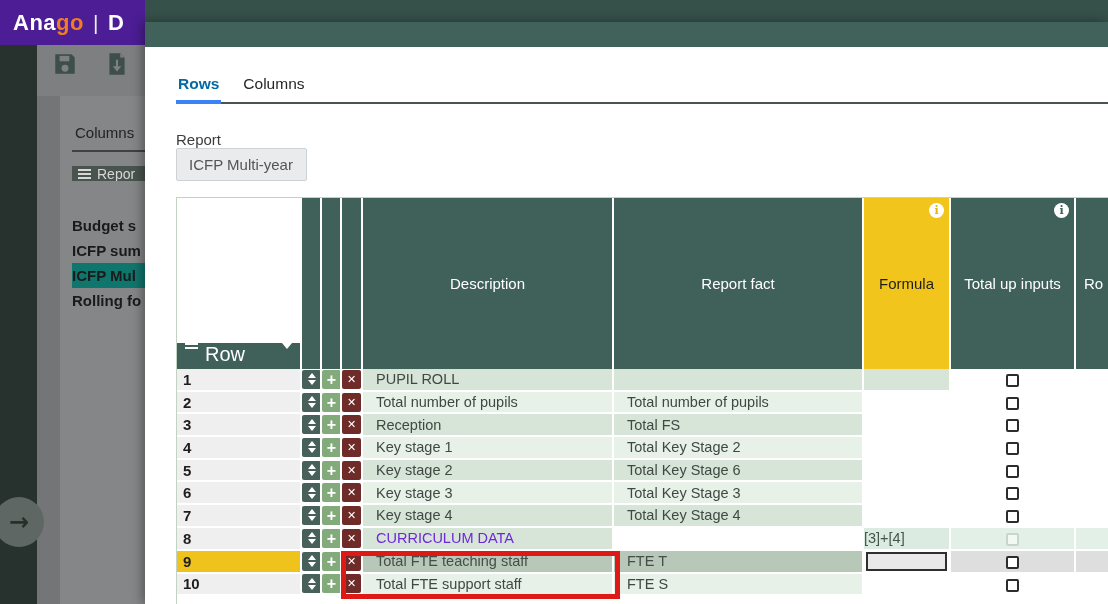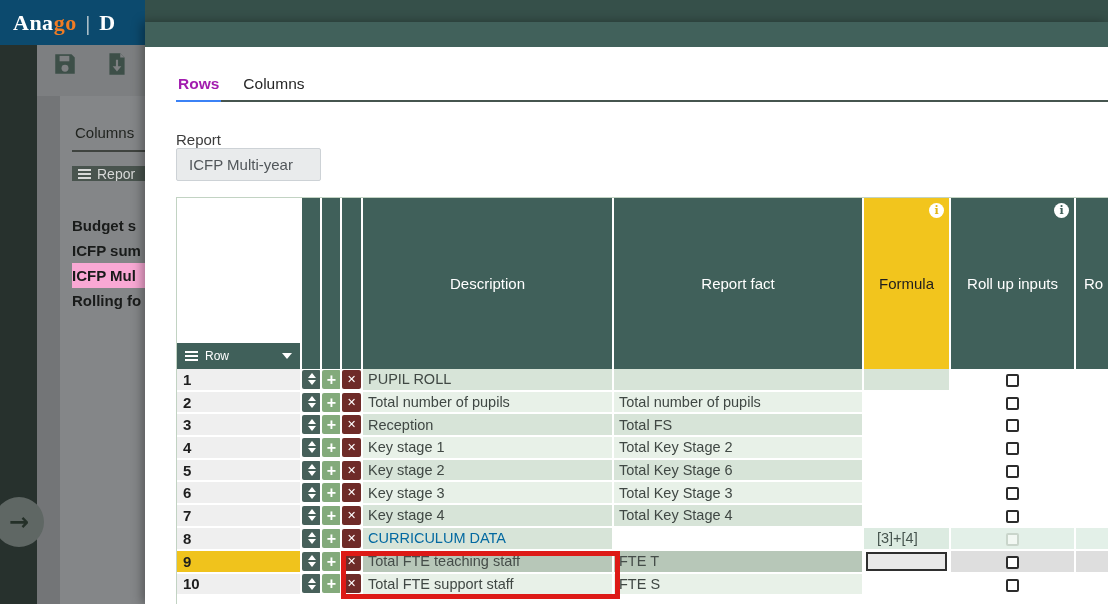--- a/index.html
+++ b/index.html
@@ -1,77 +1,77 @@
 <!DOCTYPE html>
 <html><head>
 <meta charset="utf-8">
 <style>
   * { margin:0; padding:0; box-sizing:border-box; }
   html,body { width:1108px; height:604px; overflow:hidden; }
   body { position:relative; font-family:"Liberation Sans","DejaVu Sans",sans-serif; background:#fff; }
 
   
-  .app-header-left { position:absolute; left:0; top:0; width:145px; height:45px; background:#0c4a6e; overflow:hidden; display:flex; align-items:center; padding-left:13px;font-family:Liberation Serif, serif; }
+  .app-header-left { position:absolute; left:0; top:0; width:145px; height:45px; background:#4c1d95; overflow:hidden; display:flex; align-items:center; padding-left:13px; }
   .logo { font-size:22px; font-weight:800; letter-spacing:.5px; white-space:nowrap; }
   .logo .p1 { color:#ffffff; }
   .logo .p2 { color:#f07c24; }
   .logo .sep { color:#e9ecec; font-weight:300; margin:0 9px; font-size:21px; }
   .logo .frag { color:#ffffff; }
   .head-dim { position:absolute; left:145px; top:0; width:963px; height:22px; background:#36504a; }
   .left-rail { position:absolute; left:0; top:45px; width:37px; height:559px; background:#27312d; }
   .expand-btn { position:absolute; left:-6px; top:497px; width:50px; height:50px; border-radius:50%; background:#5f6764; display:flex; align-items:center; justify-content:center; }
   .expand-btn span { color:#243028; font-size:24px; font-weight:700; font-family:"DejaVu Sans",sans-serif; }
   .toolbar { position:absolute; left:37px; top:45px; width:108px; height:51px; background:#7d7f81; }
   .toolbar svg { position:absolute; top:6px; }
   .ic-save { left:15px; }
   .ic-down { left:67px; }
   .mid-rail { position:absolute; left:37px; top:96px; width:23px; height:508px; background:#737577; }
   .sidebar { position:absolute; left:60px; top:96px; width:85px; height:508px; background:#848688; overflow:hidden; }
   .sb-tab { position:absolute; left:15px; top:28px; font-size:15px; color:#212420; }
   .sb-tab-line { position:absolute; left:12px; top:54px; right:0; height:2px; background:#3f433f; }
   .sb-list-header { position:absolute; left:12px; top:70px; right:0; height:15px; background:#49544e; color:#d7d8d7; display:flex; align-items:center; gap:6px; padding-left:6px; font-size:14px; overflow:hidden; white-space:nowrap; }
   .sb-item { position:absolute; left:12px; right:0; height:25px; font-weight:700; font-size:15px; color:#191b1a; line-height:25px; white-space:nowrap; overflow:hidden;margin-top:16px; }
-  .sb-item.hl { background:#f9a8d4; }
+  .sb-item.hl { background:#0f766e; }
   .burger { position:relative; width:13px; height:2px; background:currentColor; box-shadow:0 -4px 0 currentColor, 0 4px 0 currentColor; flex:0 0 13px; color:#d7d8d7; }
 
   
   .modal { position:absolute; left:145px; top:22px; width:963px; height:582px; background:#ffffff; box-shadow:-3px 0 10px rgba(0,0,0,.35); }
   .modal-head { position:absolute; left:0; top:0; width:100%; height:25px; background:#41615b; }
   .tabs { position:absolute; left:31px; top:53px; right:0; border-bottom:2px solid #46554f; display:flex; gap:20px; }
   .tab { font-size:15.5px; color:#262626; padding:0 2px 7px 2px; cursor:pointer; }
-  .tab.active { color:#a21caf; font-weight:700; border-bottom:2px solid #3b82f6; margin-bottom:-2px; }
+  .tab.active { color:#0369a1; font-weight:700; border-bottom:4px solid #3b82f6; margin-bottom:-2px; }
   .report-label { position:absolute; left:31px; top:101px; font-size:15px; color:#3c3c3c;margin-top:8px; }
-  .report-input { position:absolute; left:31px; top:126px; width:145px; height:33px; background:#e9ebec; border:1px solid #cdd2d6; border-radius:2px; color:#51565a; font-size:15px; line-height:31px; padding-left:12px; white-space:nowrap; overflow:hidden; }
+  .report-input { position:absolute; left:31px; top:126px; width:131px; height:33px; background:#e9ebec; border:1px solid #cdd2d6; border-radius:2px; color:#51565a; font-size:15px; line-height:31px; padding-left:12px; white-space:nowrap; overflow:hidden; }
 
   
   .table-wrap { position:absolute; left:31px; top:175px; right:0; bottom:0; overflow:hidden; border-left:1px solid #c2d3c3; border-top:1px solid #c2d3c3; }
   table { border-collapse:separate; border-spacing:0; table-layout:fixed; width:1040px; }
   col.w-num{width:125px} col.w-b1{width:20px} col.w-b2{width:20px} col.w-b3{width:21px}
   col.w-desc{width:251px} col.w-fact{width:250px} col.w-form{width:87px} col.w-roll{width:125px} col.w-last{width:141px}
   th { height:171px; background:#40605a; color:#fff; font-weight:400; font-size:15px; text-align:center; vertical-align:middle; border-right:2px solid #fff; position:relative; }
   th.h-num { background:#fff; vertical-align:bottom; padding:0; }
   th.h-formula { background:#f2c51d; color:#1e1e1e; }
   th.h-last { text-align:left; padding-left:8px; }
-  .rowhdr { width:100%; height:26px; background:#40605a; color:#fff; display:flex; align-items:center; gap:7px; padding:0 8px; font-size:12px; }
+  .rowhdr { width:100%; height:26px; background:#40605a; color:#fff; display:flex; gap:7px; padding:0 8px; font-size:20px; }
   .rowhdr .burger { color:#fff; }
   .caret { margin-left:auto; width:0; height:0; border-left:5px solid transparent; border-right:5px solid transparent; border-top:6px solid #fff; }
   .info { position:absolute; top:5px; right:5px; width:15px; height:15px; border-radius:50%; background:#fff; font-family:"DejaVu Serif",serif; font-weight:700; font-size:11px; line-height:15px; text-align:center; }
   .h-formula .info { color:#e0b414; }
   .h-roll .info { color:#40605a; }
 
   td { height:22.7px; border-right:2px solid #fff; border-bottom:2px solid #fff; padding:0; font-size:14.5px; color:#404844; white-space:nowrap; overflow:hidden; background:#fff; }
   .c-num { background:#efefef; font-weight:700; color:#1d1d1d; font-size:15px; padding-left:6px; }
   .c-btn { background:#fff; text-align:center; vertical-align:middle; }
-  .c-desc,.c-fact { padding-left:5px; }
-  .c-formula { padding-left:13px; }
+  .c-desc,.c-fact { padding-left:13px; }
+  .c-formula { padding-left:0; }
   .c-roll { text-align:center; }
   tr.tA .c-desc, tr.tA .c-fact { background:#d7e4d8; }
   tr.tB .c-desc, tr.tB .c-fact { background:#e8f1e8; }
   tr.r1 .c-formula { background:#d7e4d8; }
-  tr.r8 .c-desc { background:#d7e4d8; color:#0369a1; }
+  tr.r8 .c-desc { background:#d7e4d8; color:#6d28d9; }
   tr.r8 .c-fact { background:#fff; }
   tr.r8 .c-formula { background:#dcebe1; color:#46544e; }
   tr.r8 .c-roll, tr.r8 .c-last { background:#e3f0e8; }
   tr.r9 .c-num { background:#f0c31c; }
   tr.r9 .c-desc, tr.r9 .c-fact { background:#b7c7b8; color:#454d49; }
   tr.r9 .c-roll, tr.r9 .c-last { background:#dedede; }
 
   .btn { display:inline-flex; align-items:center; justify-content:center; width:19px; height:19px; border-radius:2px; vertical-align:middle; cursor:pointer; }
   .b-move { background:#47605a; flex-direction:column; gap:2px; }
   .b-move i { display:block; width:0; height:0; border-left:4px solid transparent; border-right:4px solid transparent; }
@@ -161,21 +161,21 @@
         <th></th>
         <th></th>
         <th></th>
         <th>Description</th>
         <th>Report fact</th>
         <th class="h-formula">
           <span>Formula</span>
           <span class="info">i</span>
         </th>
         <th class="h-roll">
-          <span>Roll up inputs</span>
+          <span>Total up inputs</span>
           <span class="info">i</span>
         </th>
         <th class="h-last">Ro</th>
       </tr>
 
       <tr class="r1 tA">
         <td class="c-num">1</td>
         <td class="c-btn"><span class="btn b-move">
                 <i class="up"></i>
                 <i class="dn"></i>

